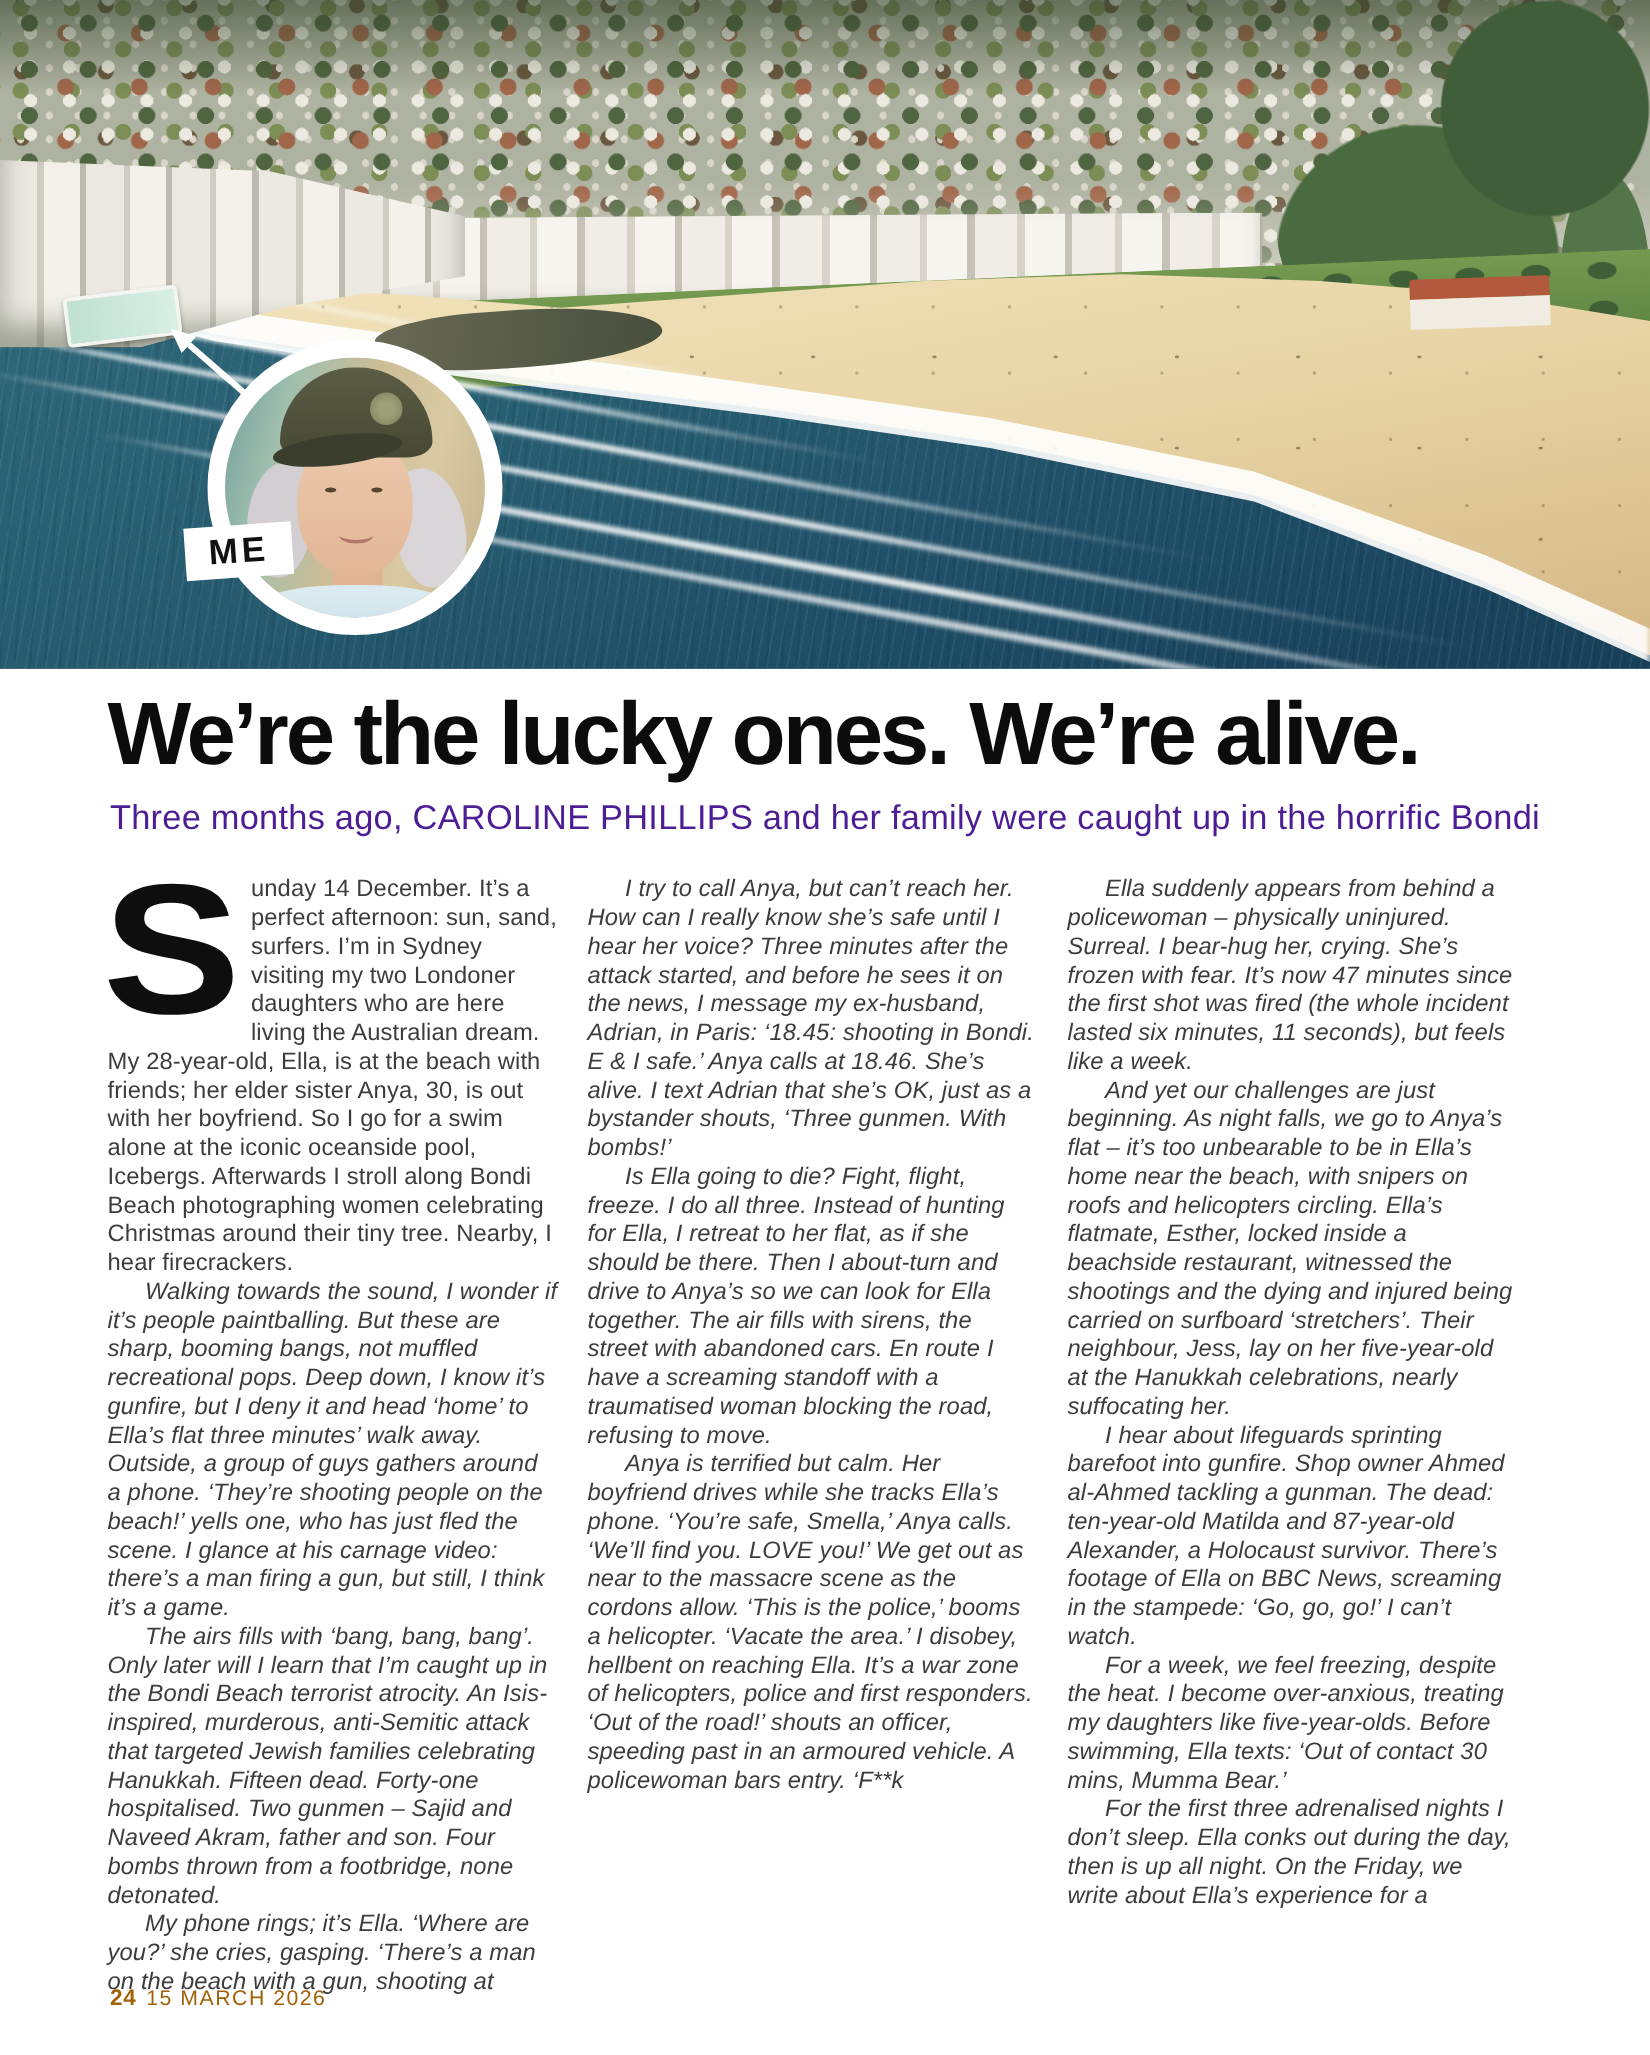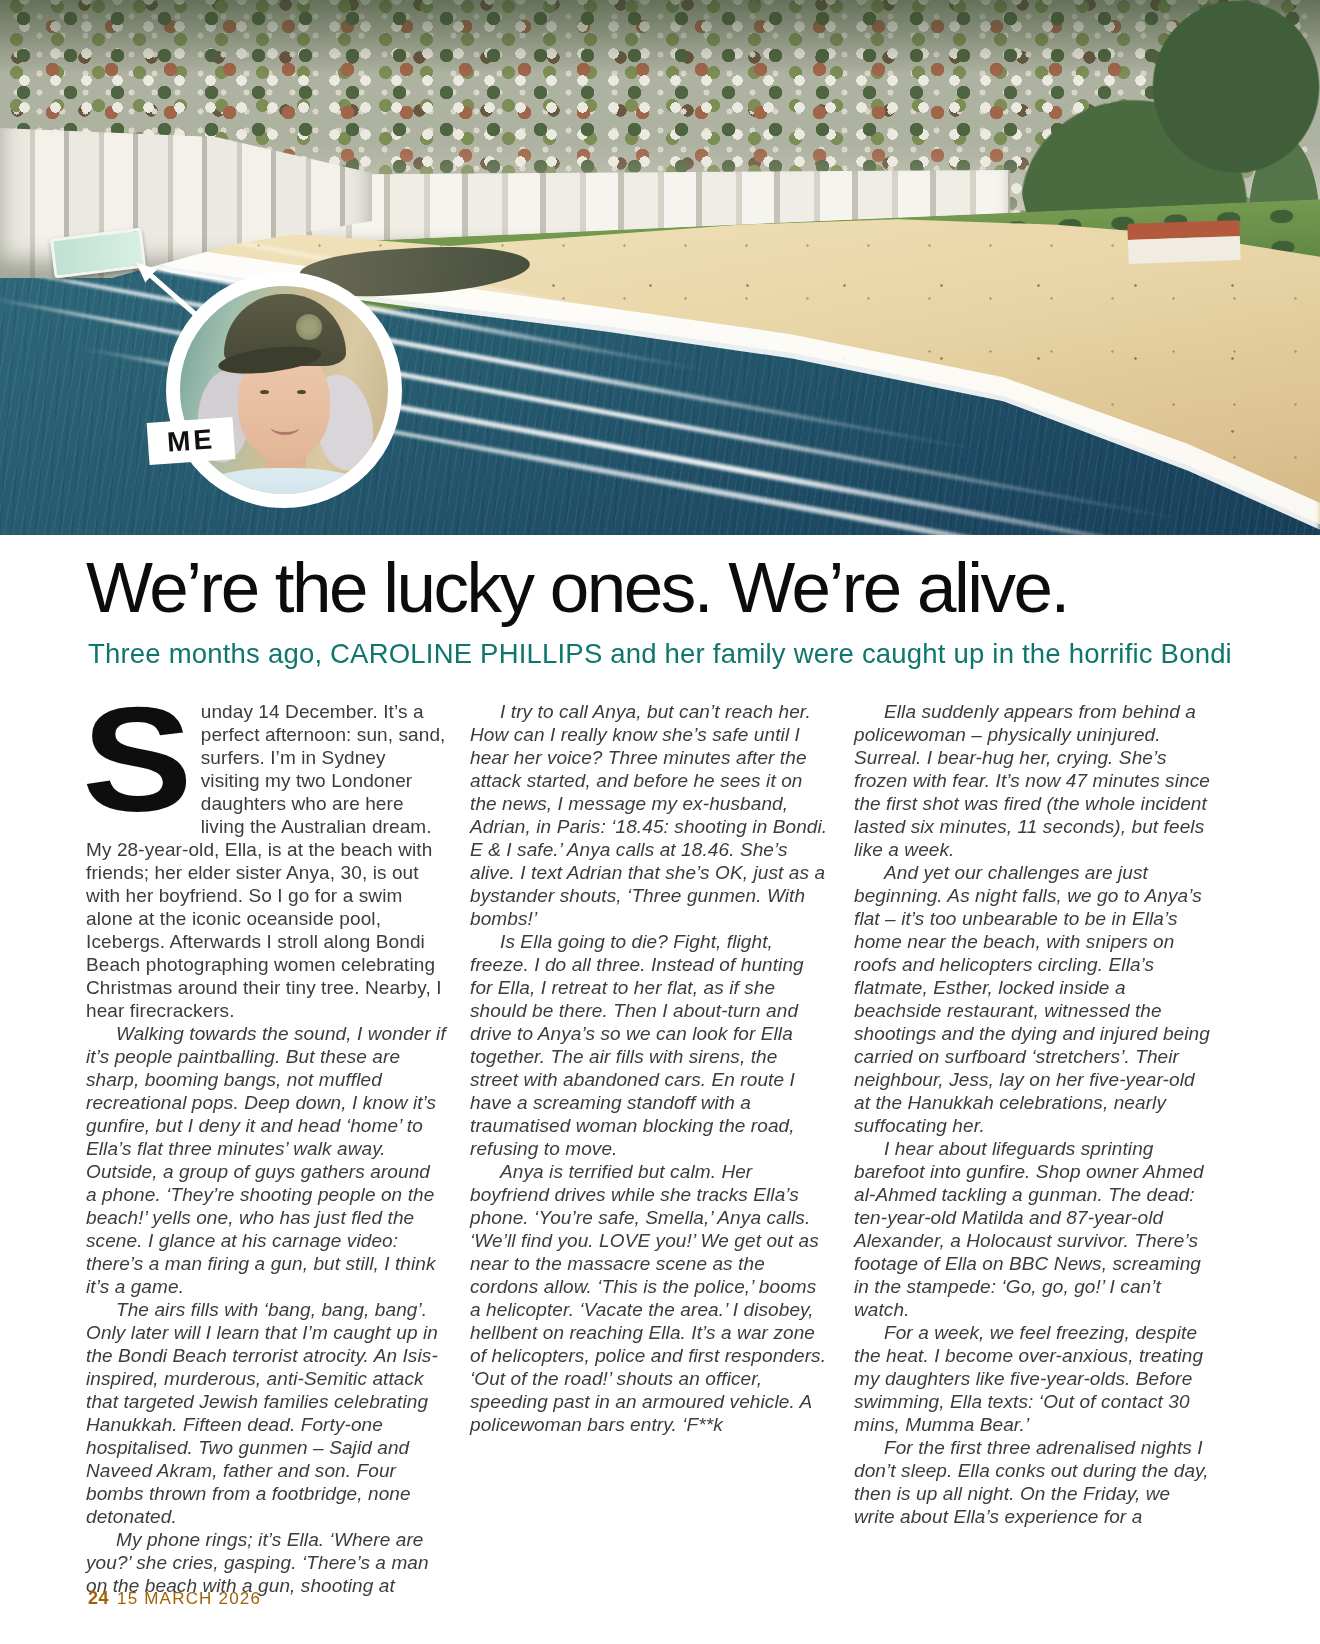--- a/index.html
+++ b/index.html
@@ -90,23 +90,23 @@
   .badge{left:116px;top:28px;width:26px;height:26px;background:radial-gradient(#9ea077 30%,#7c7f5c);border-radius:50%;}
   .eyeL{left:80px;top:104px;width:9px;height:4px;background:#54432f;border-radius:50%;}
   .eyeR{left:117px;top:104px;width:9px;height:4px;background:#54432f;border-radius:50%;}
   .mouth{left:91px;top:134px;width:28px;height:12px;border-bottom:3px solid #b2766b;border-radius:0 0 50% 50%;}
   .me-tag{position:absolute;left:148px;top:420px;min-width:86px;height:42px;background:#ffffff;z-index:6;
     display:flex;align-items:center;justify-content:center;transform:rotate(-4deg);
     font-weight:700;font-size:28px;letter-spacing:3px;color:#111;padding:0 14px;box-sizing:border-box;}
 
   
   .headline{position:absolute;left:86px;top:552px;width:1180px;margin:0;
-    font-size:71px;font-weight:400;letter-spacing:-2.5px;color:#0c0c0c;line-height:1;white-space:nowrap;}
+    font-size:71px;font-weight:700;letter-spacing:-2.5px;color:#0c0c0c;line-height:1;white-space:nowrap;}
   .standfirst{position:absolute;left:88px;top:638px;width:1190px;margin:0;
-    font-size:27.5px;color:#0f766e;letter-spacing:.2px;white-space:nowrap;overflow:hidden;}
+    font-size:27.5px;color:#4c1d95;letter-spacing:.2px;white-space:nowrap;overflow:hidden;}
   .columns{position:absolute;left:86px;top:700px;width:1150px;display:flex;gap:24px;}
   .col{width:360px;font-size:19px;line-height:23px;color:#3c3c3c;letter-spacing:.1px;}
   .col p{margin:0;}
   .col p.indent{text-indent:30px;font-style:italic;}
   .dropcap{float:left;font-size:148px;line-height:112px;font-weight:700;color:#0e0e0e;
     margin:4px 24px 0 -4px;letter-spacing:-4px;transform:scaleX(1.12);transform-origin:0 60%;display:block;}
 
   .footer{position:absolute;left:88px;top:1588px;font-size:17px;color:#a16207;letter-spacing:1.2px;}
   .footer .pagenum{font-weight:700;font-size:18px;margin-right:8px;letter-spacing:.5px;}
 </style>

